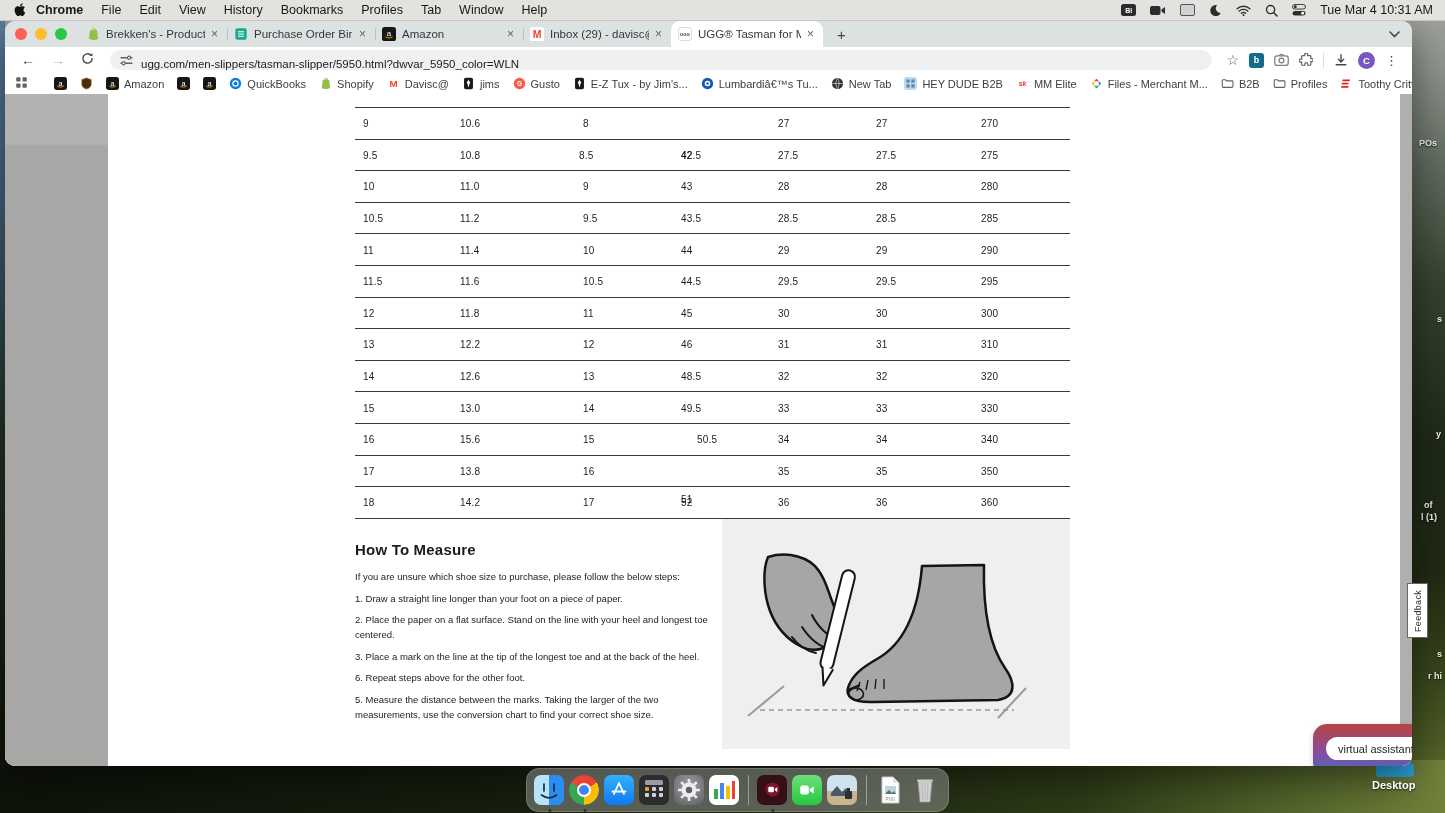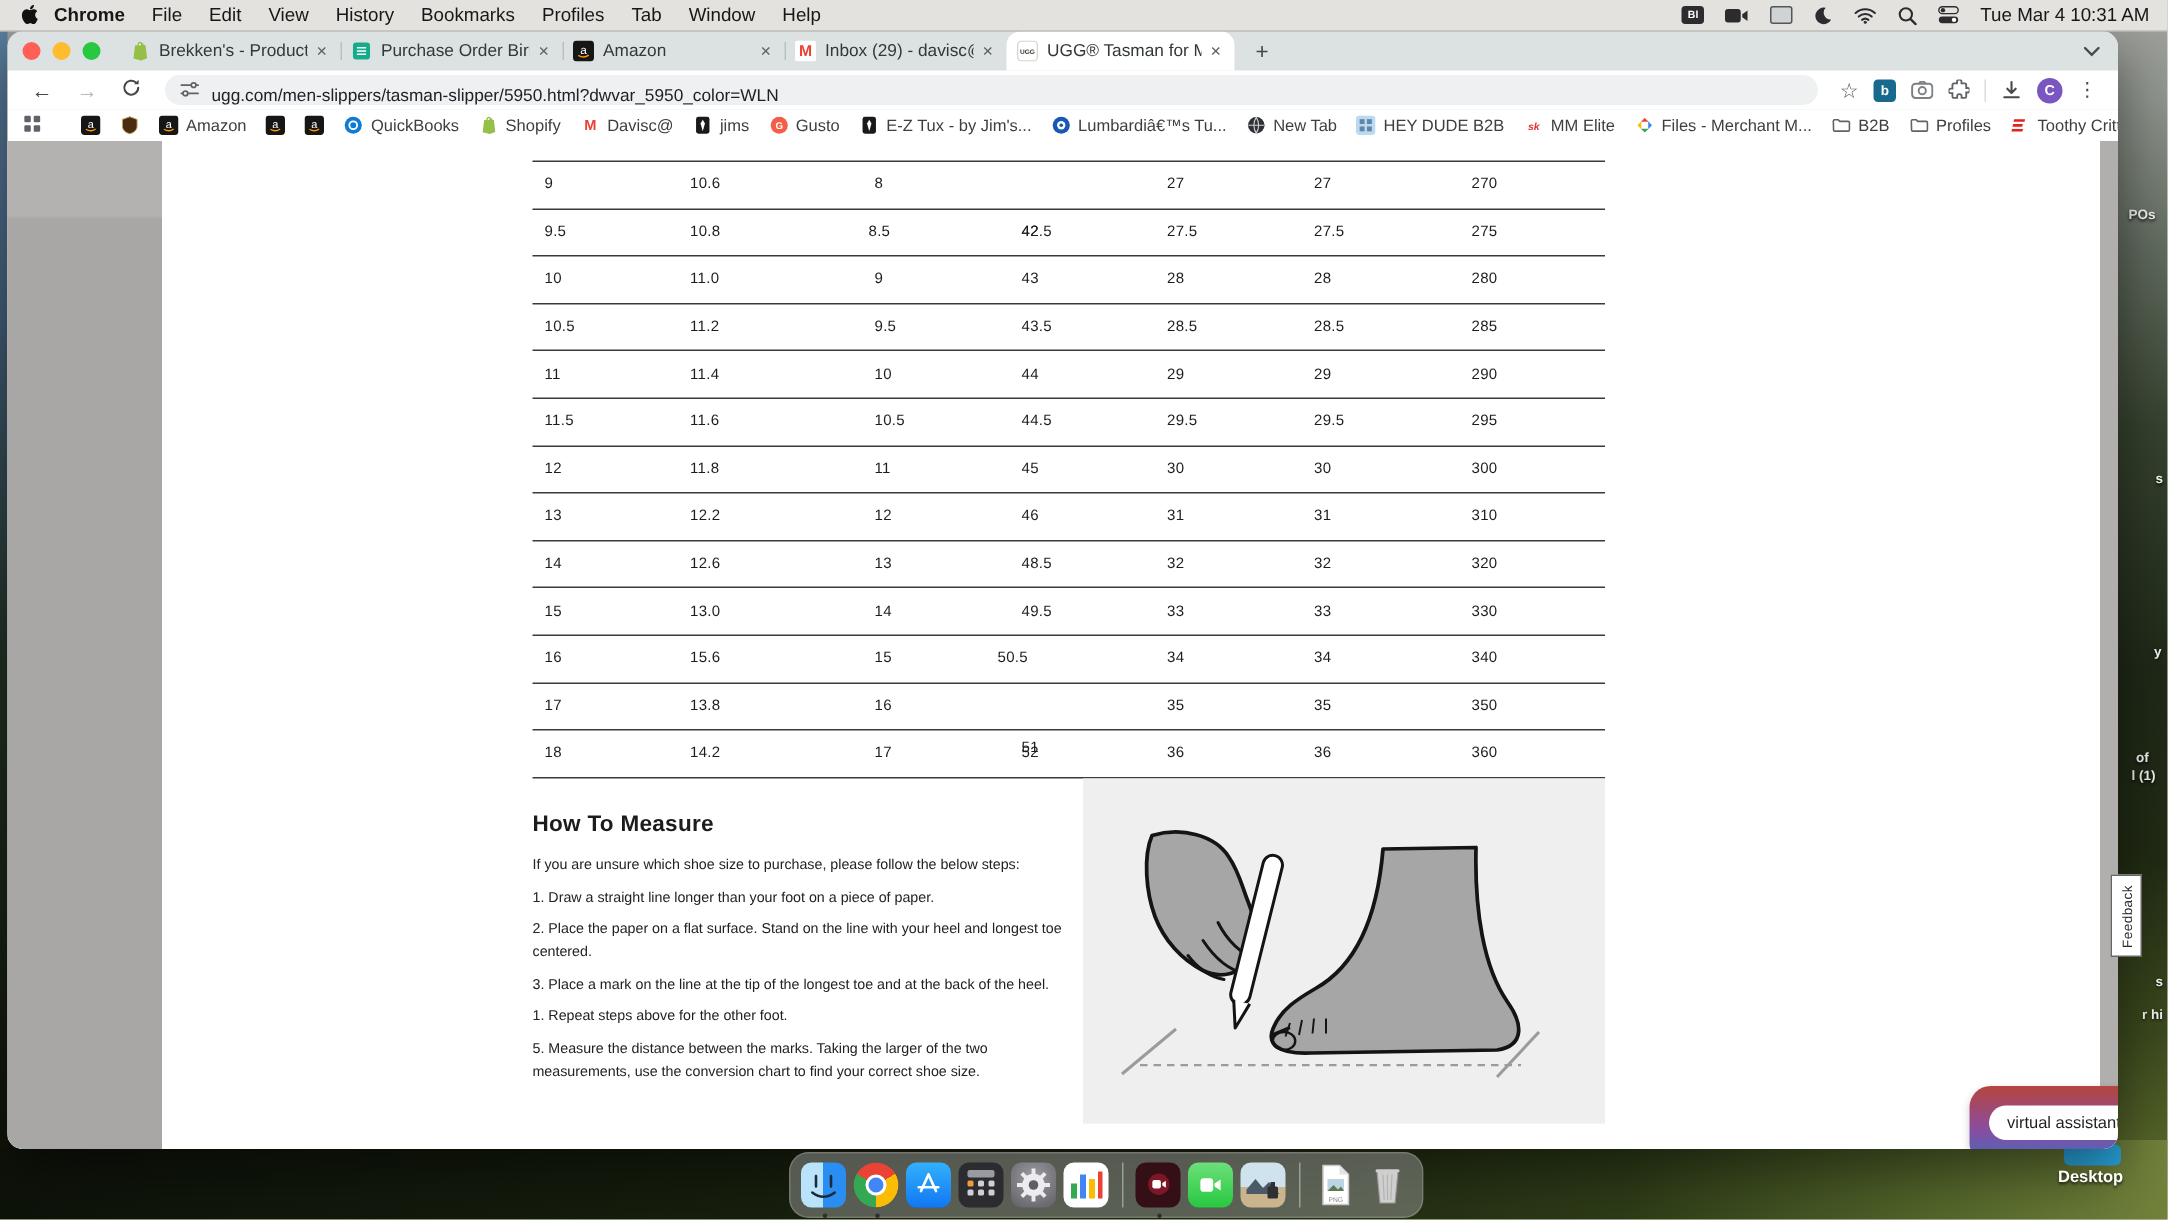--- a/index.html
+++ b/index.html
@@ -572,21 +572,21 @@
           <span style="left: 228px;">14</span>
           <span style="left: 326px;">49.5</span>
           <span style="left: 423px;">33</span>
           <span style="left: 521px;">33</span>
           <span style="left: 626px;">330</span>
         </div>
         <div class="trow">
           <span style="left: 8px;">16</span>
           <span style="left: 105px;">15.6</span>
           <span style="left: 228px;">15</span>
-          <span style="left: 310px;">50.5</span>
+          <span style="left: 342px;">50.5</span>
           <span style="left: 423px;">34</span>
           <span style="left: 521px;">34</span>
           <span style="left: 626px;">340</span>
         </div>
         <div class="trow">
           <span style="left: 8px;">17</span>
           <span style="left: 105px;">13.8</span>
           <span style="left: 228px;">16</span>
           <span style="left: 326px; margin-top: 28px;">51</span>
           <span style="left: 423px;">35</span>
@@ -604,21 +604,21 @@
         </div>
       </div>
 
     <div class="howto">
       <h2>How To Measure</h2>
       <p>If you are unsure which shoe size to purchase, please follow the below steps:</p>
       <div id="steps">
           <p>1. Draw a straight line longer than your foot on a piece of paper.</p>
           <p>2. Place the paper on a flat surface. Stand on the line with your heel and longest toe centered.</p>
           <p>3. Place a mark on the line at the tip of the longest toe and at the back of the heel.</p>
-          <p>1. Repeat steps above for the other foot.</p>
+          <p>6. Repeat steps above for the other foot.</p>
           <p>5. Measure the distance between the marks. Taking the larger of the two measurements, use the conversion chart to find your correct shoe size.</p>
         </div>
     </div>
 
     <div class="illus">
       <svg width="348" height="230" viewBox="0 0 348 230">
         <rect width="348" height="230" fill="#efefef"></rect>
         <line x1="38" y1="191" x2="292" y2="191" stroke="#9b9b9b" stroke-width="1.5" stroke-dasharray="5 4"></line>
         <line x1="26" y1="197" x2="62" y2="167" stroke="#9b9b9b" stroke-width="2"></line>
         <line x1="276" y1="199" x2="304" y2="169" stroke="#9b9b9b" stroke-width="2"></line>

